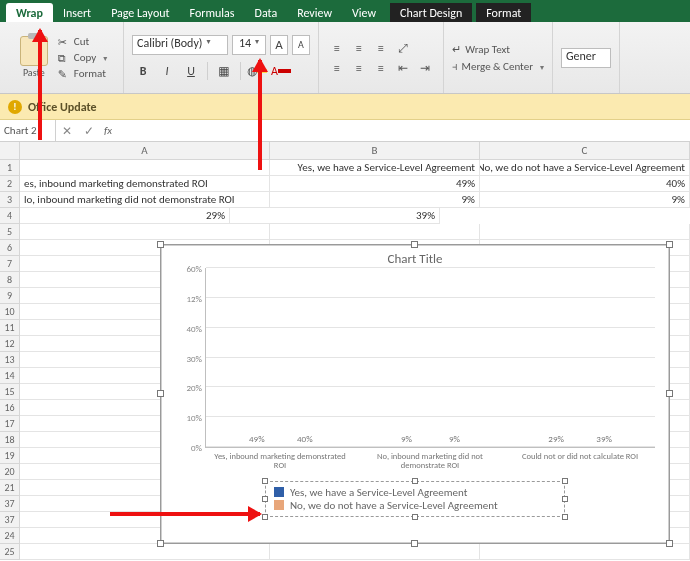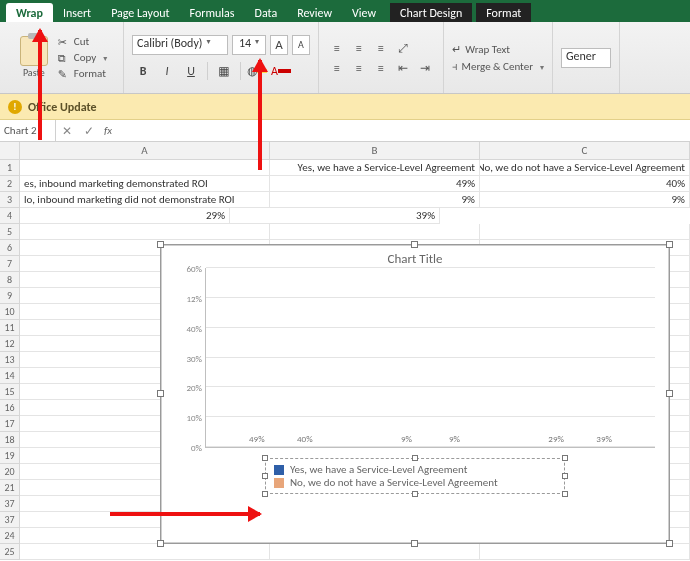--- a/index.html
+++ b/index.html
@@ -433,20 +433,25 @@
           <div class="bgroup">
             <div class="bar blue" style="height: 48.3333%;">
               <div class="dv">29%</div>
             </div>
             <div class="bar orange" style="height: 65%;">
               <div class="dv">39%</div>
             </div>
           </div>
         </div>
       </div>
+    <div class="xcats" id="xcats">
+        <div>Yes, inbound marketing demonstrated ROI</div>
+        <div>No, inbound marketing did not demonstrate ROI</div>
+        <div>Could not or did not calculate ROI</div>
+      </div>
 
     <div class="legend-box">
       <div class="lh a"></div>
         <div class="lh b"></div>
         <div class="lh c"></div>
         <div class="lh d"></div>
       <div class="lh e"></div>
         <div class="lh f"></div>
         <div class="lh g"></div>
         <div class="lh h"></div>

